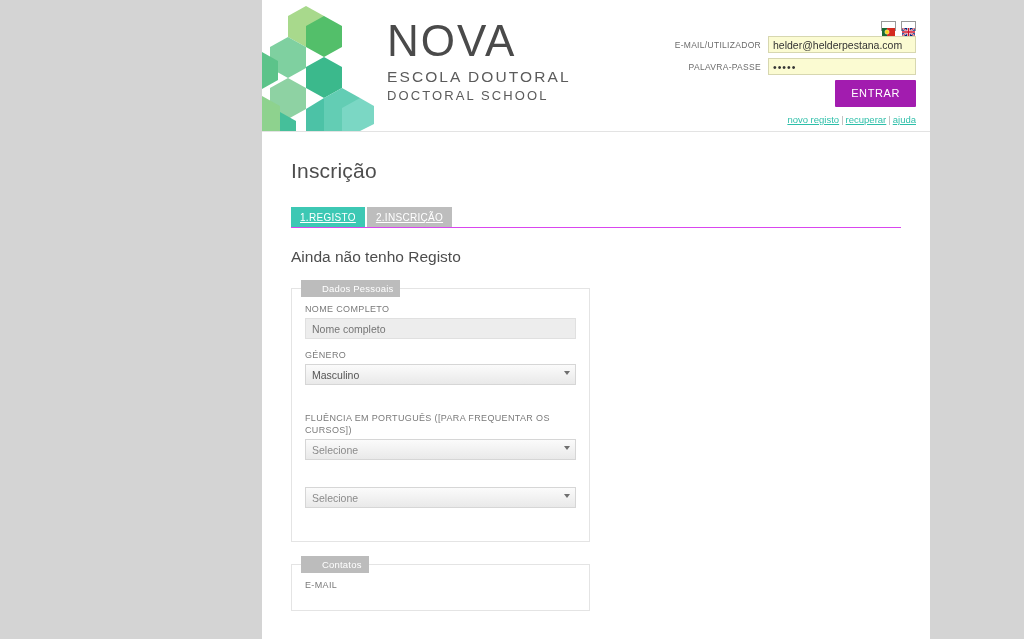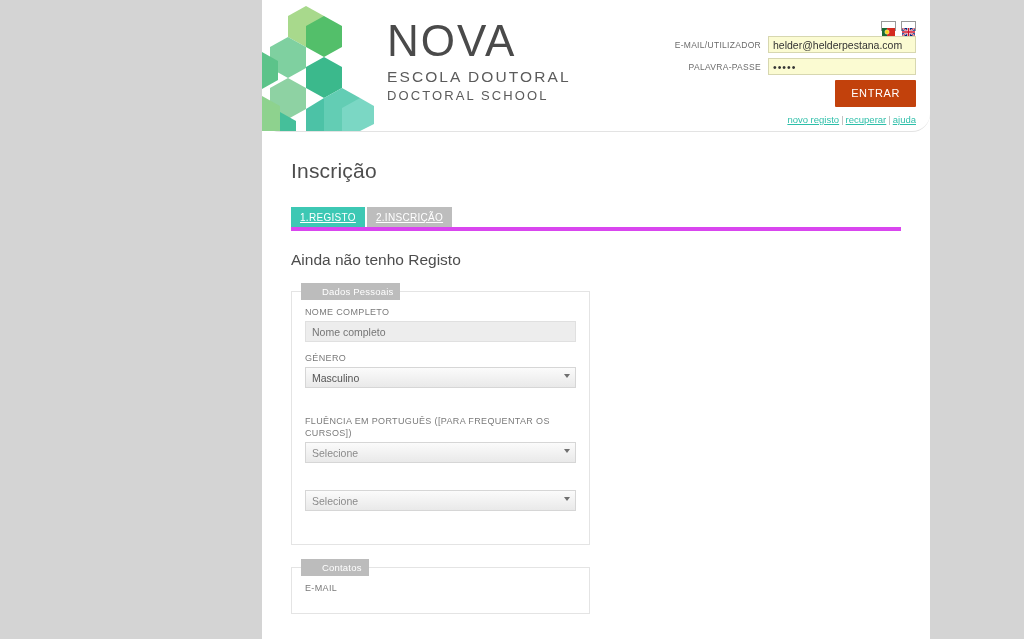--- a/index.html
+++ b/index.html
@@ -21,21 +21,20 @@
     height: 639px;
     background: #ffffff;
     overflow: hidden;
   }
   
   .header {
     position: relative;
     height: 131px;
     background: #ffffff;
     border-bottom: 1px solid #e3e3e3;
-    border-radius: 18px;
   }
   .logo-art {
     position: absolute;
     left: 0;
     top: 0;
     width: 115px;
     height: 131px;
     overflow: hidden;
   }
   .logo-text {
@@ -107,21 +106,21 @@
     font-size: 10.5px;
     color: #333;
     padding: 0 4px;
     box-sizing: border-box;
     font-family: "Liberation Sans", sans-serif;
     outline: none;
   }
   .login-input.pw { letter-spacing: 1px; }
   .btn-enter {
     display: inline-block;
-    background: #c2410c;
+    background: #a21caf;
     color: #ffffff;
     border: none;
     font-size: 11px;
     letter-spacing: .6px;
     padding: 7px 16px 8px 16px;
     cursor: pointer;
     font-family: "Liberation Sans", sans-serif;
     border-radius: 1px;
   }
   .login-links {
@@ -141,21 +140,21 @@
   }
   .page-title {
     font-size: 21px;
     color: #4d4d4d;
     font-weight: normal;
     margin: 27px 0 0 0;
     letter-spacing: .2px;
   }
   .tabs {
     margin-top: 22px;
-    border-bottom: 4px solid #d946ef;
+    border-bottom: 1px solid #d946ef;
     padding-bottom: 0;
     display: flex;
     gap: 2px;
     align-items: flex-end;
     height: 22px;
   }
   .tab {
     font-size: 10px;
     letter-spacing: .3px;
     padding: 5px 9px 4px 9px;

